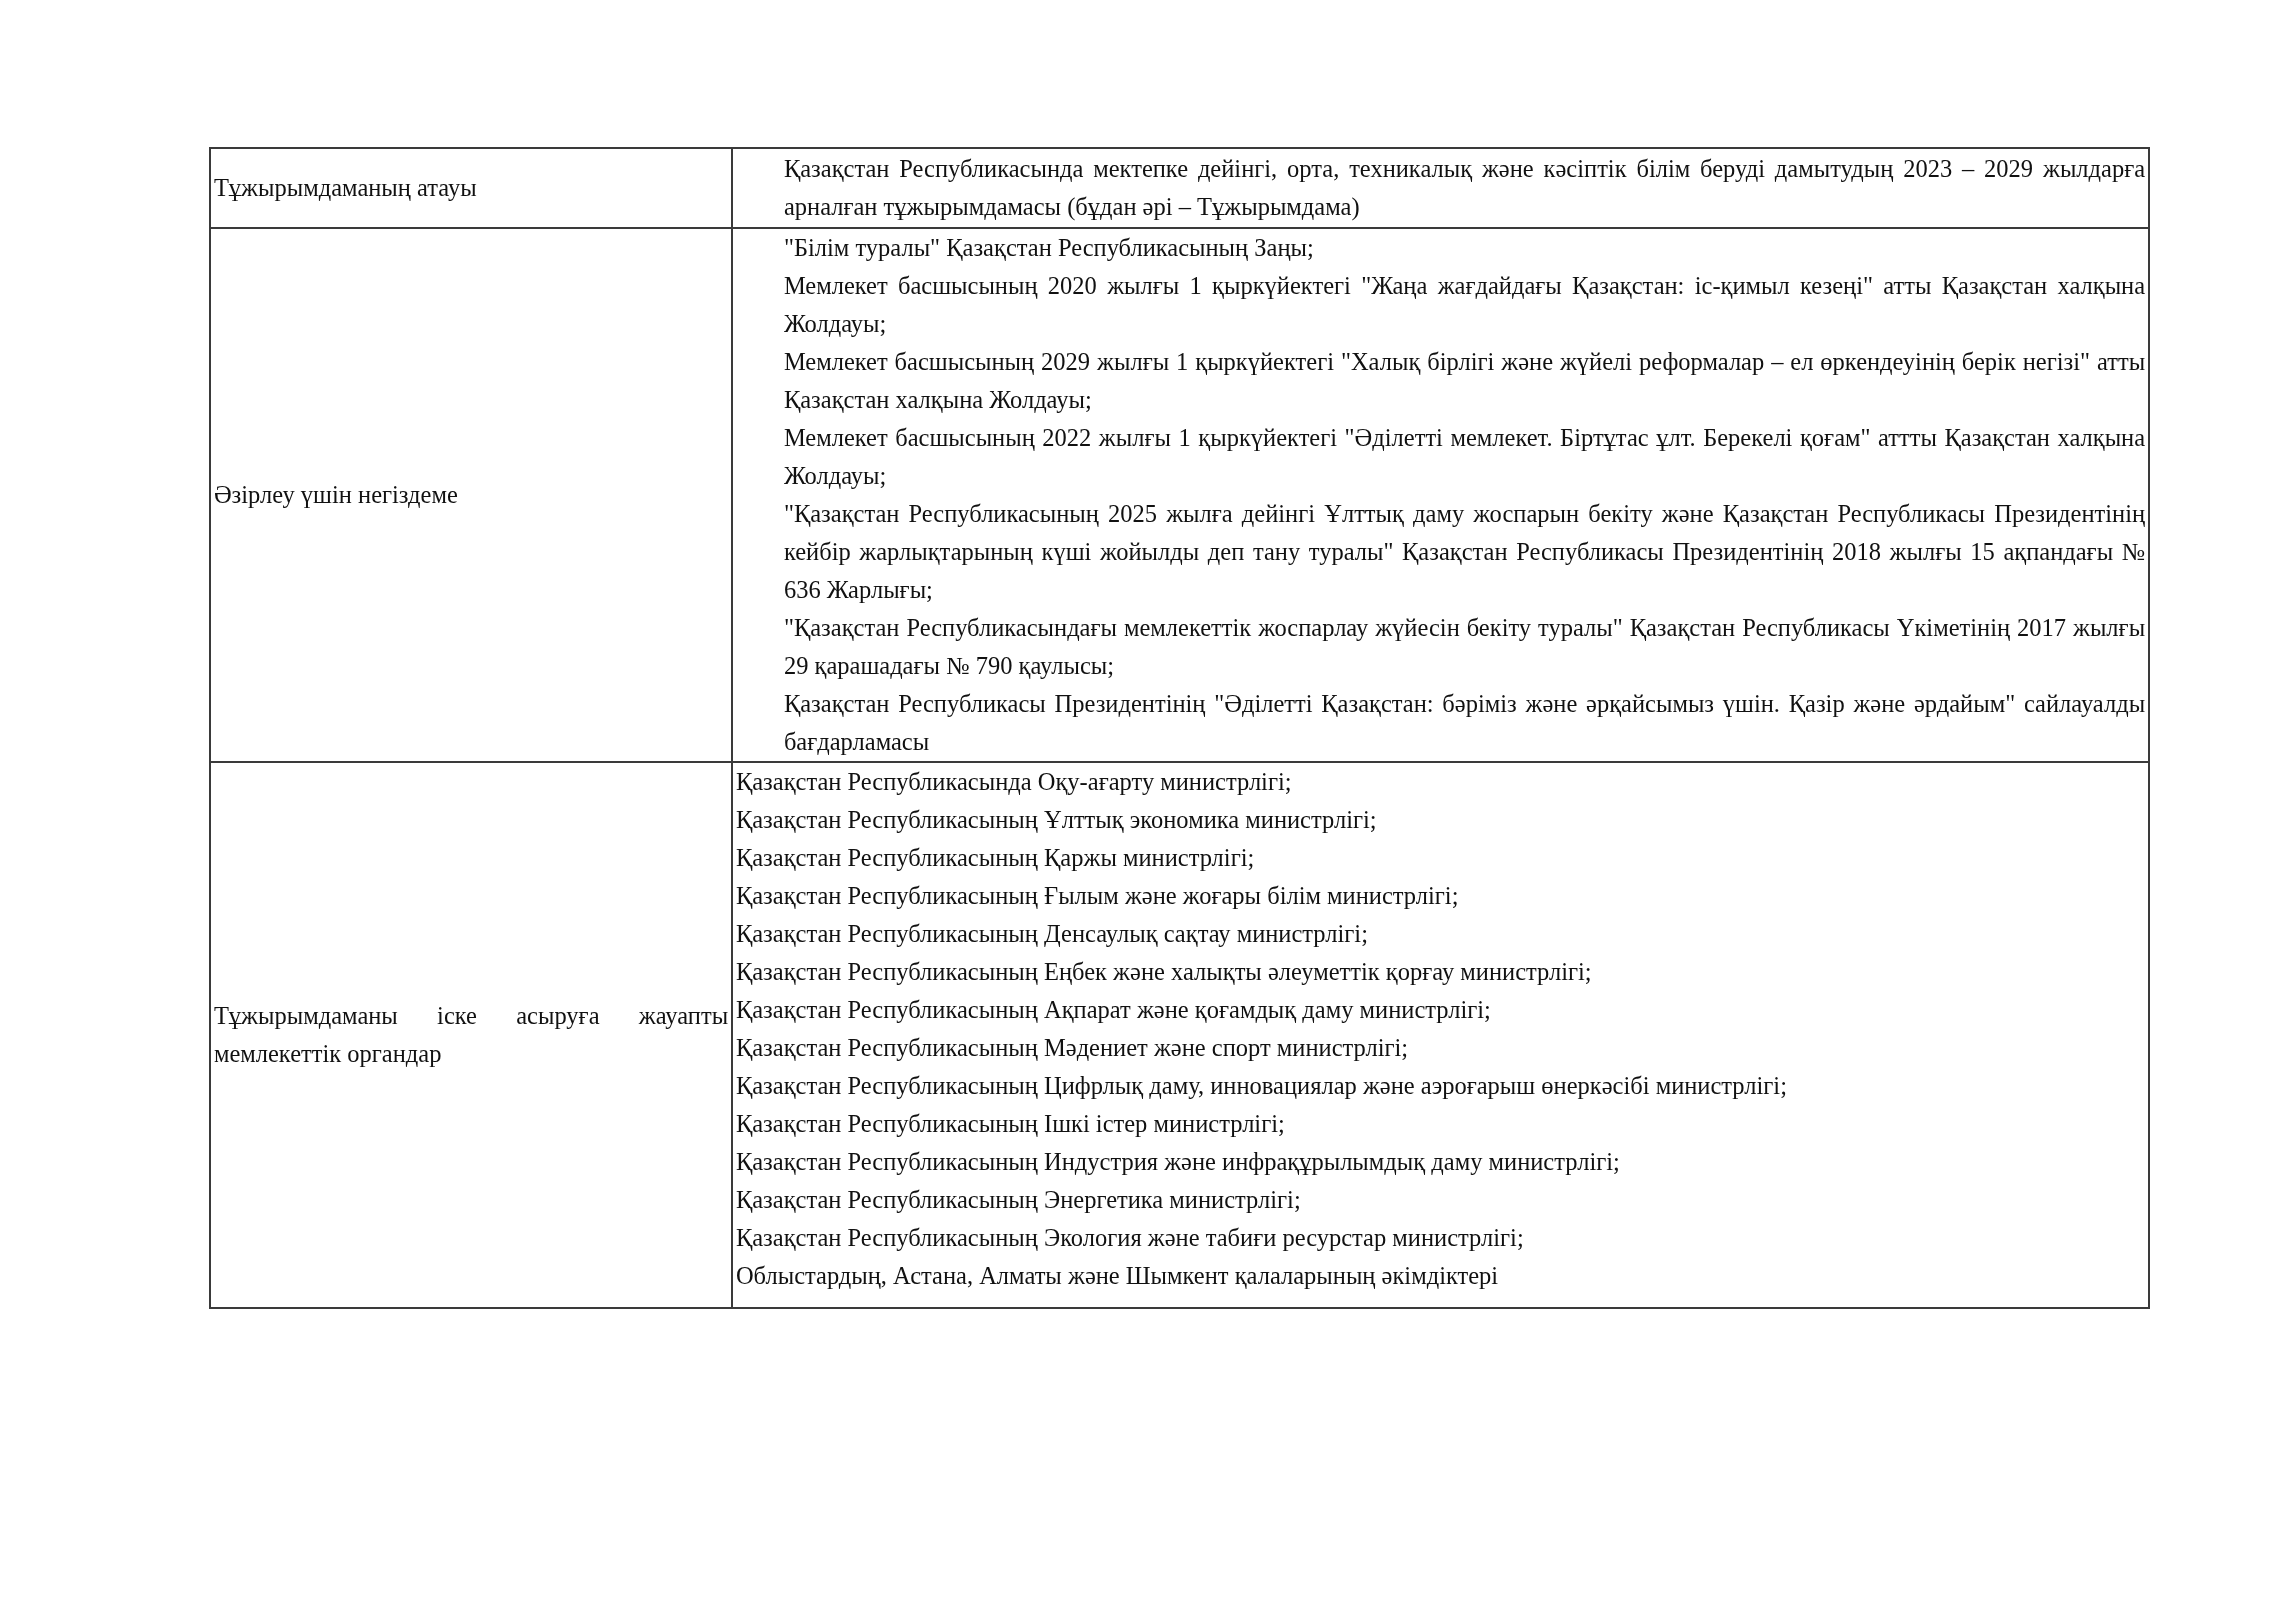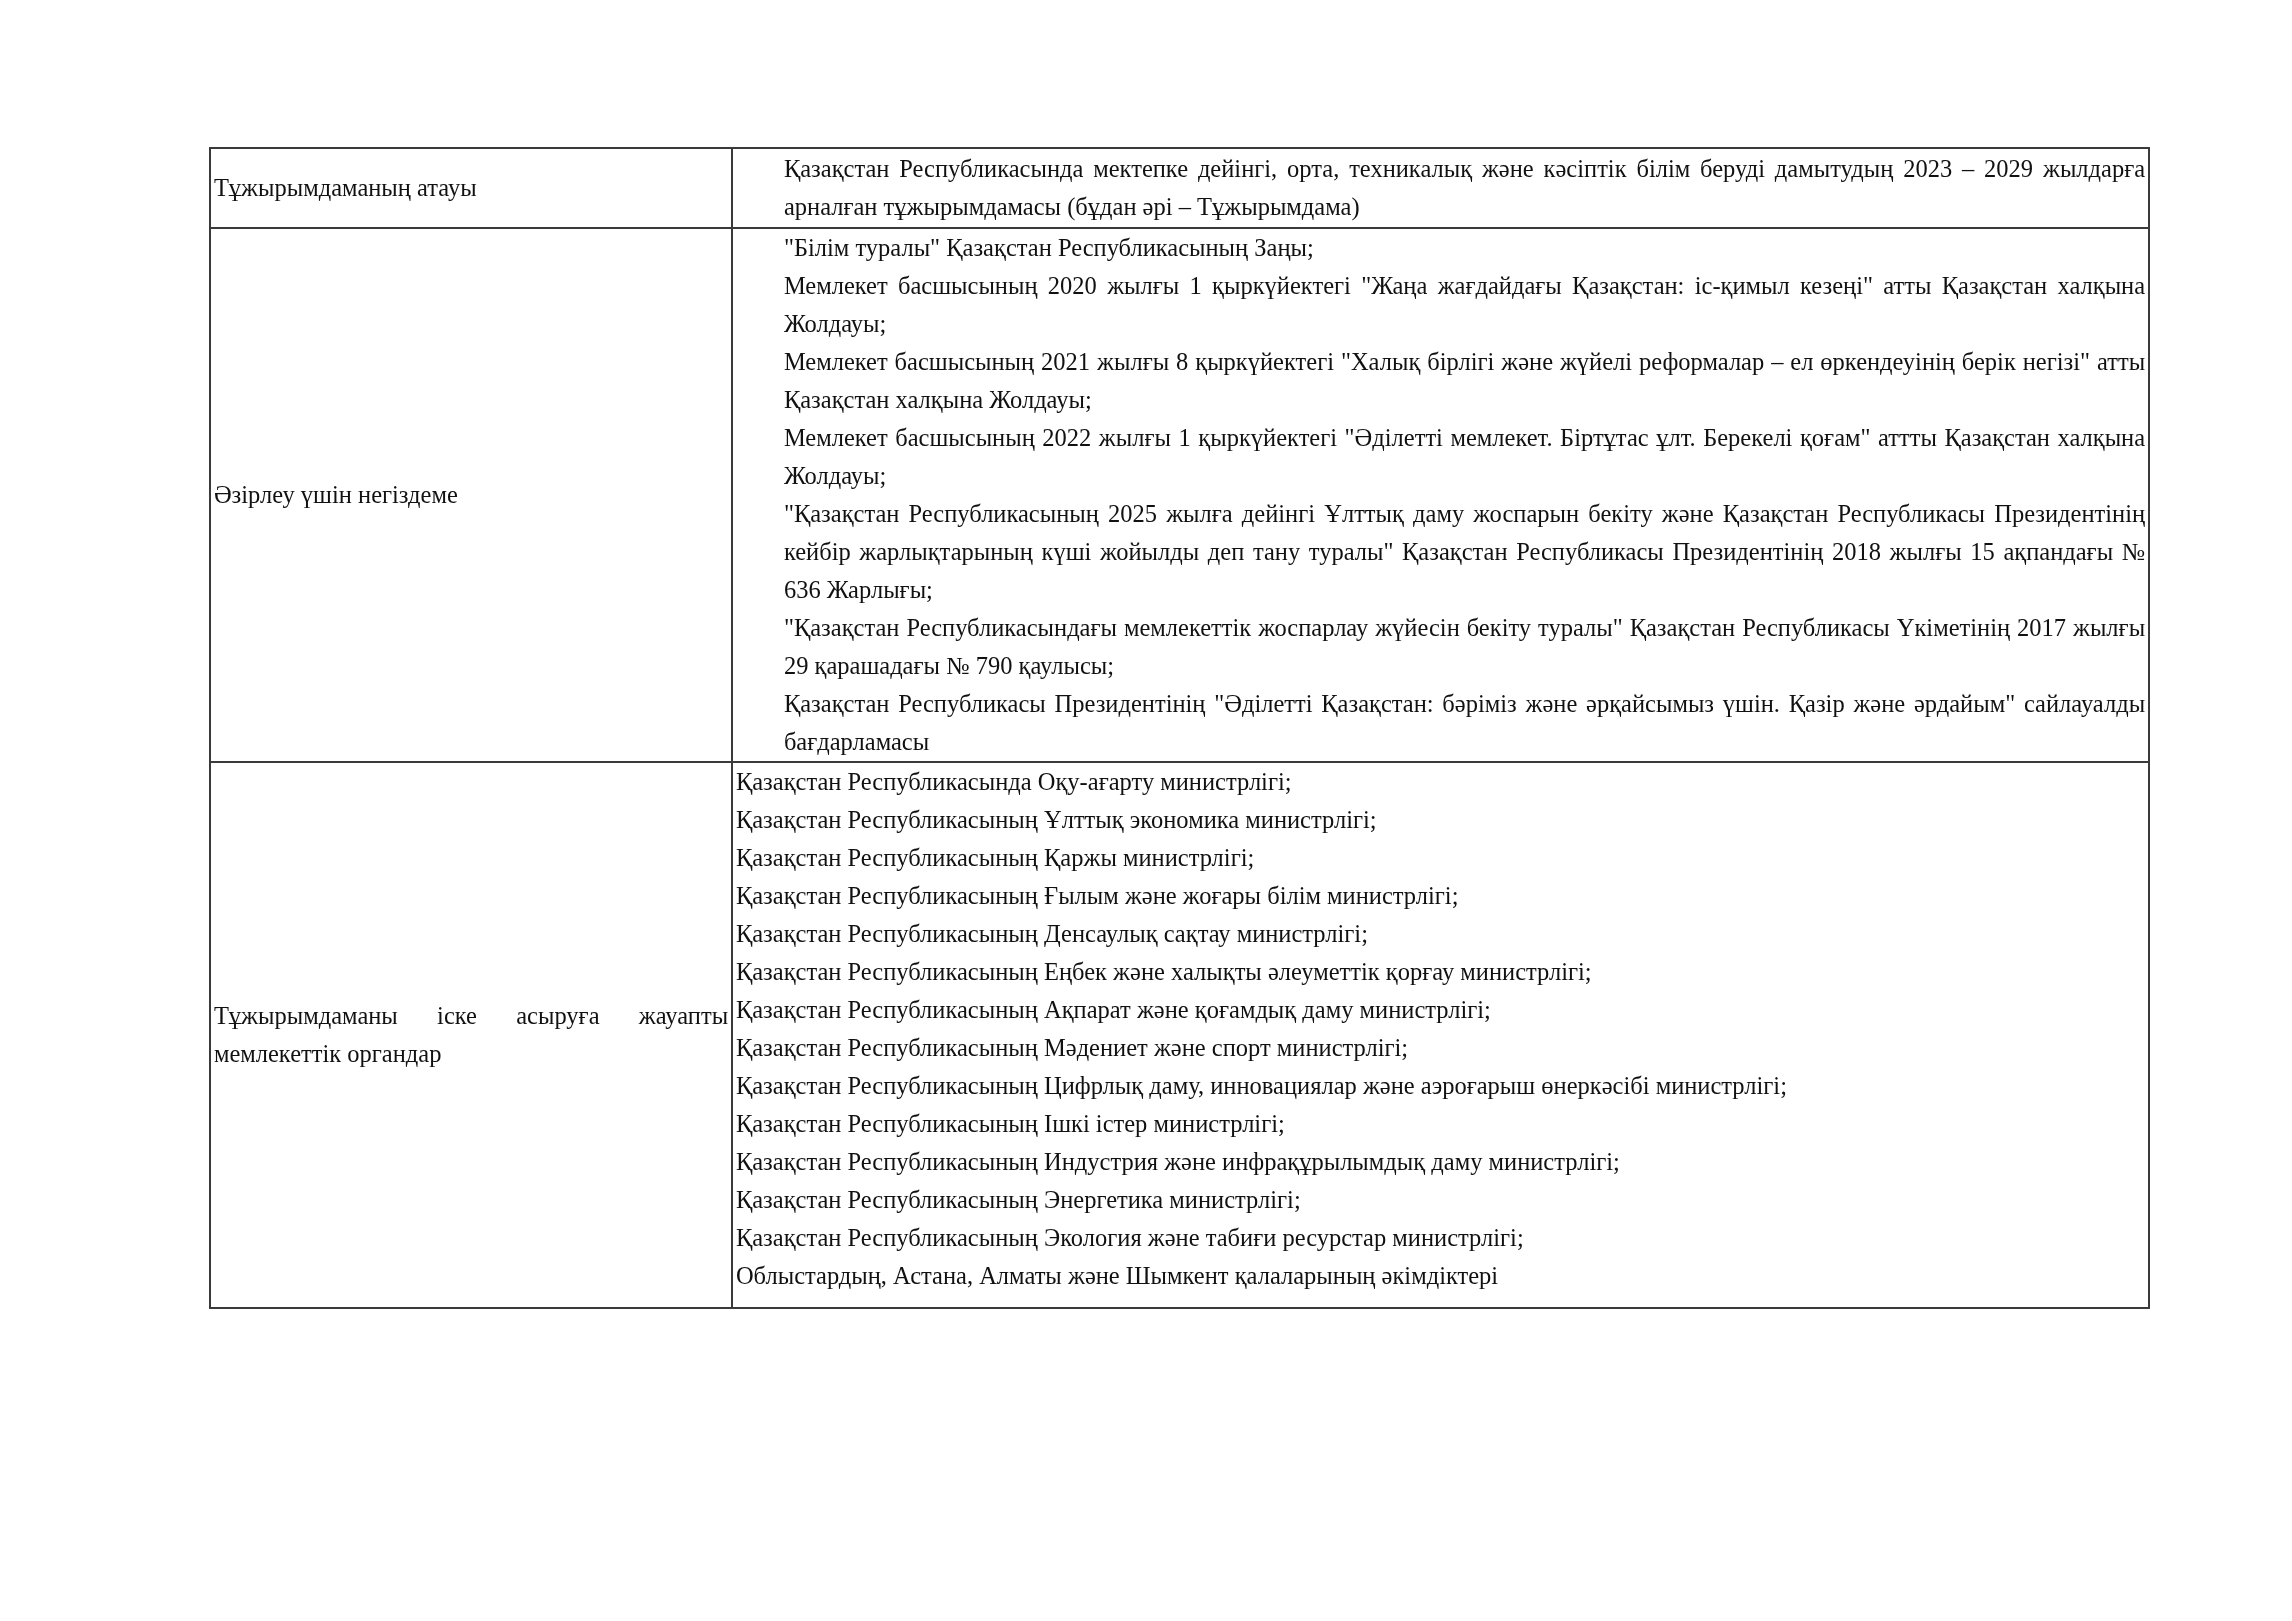--- a/index.html
+++ b/index.html
@@ -82,21 +82,21 @@
         <td class="value">
           <span class="para">Қазақстан Республикасында мектепке дейінгі, орта, техникалық және кәсіптік білім беруді дамытудың 2023 – 2029 жылдарға арналған тұжырымдамасы (бұдан әрі – Тұжырымдама)</span>
         </td>
       </tr>
 
       <tr class="r-basis">
         <td class="label">Әзірлеу үшін негіздеме</td>
         <td class="value list">
           <span class="para"> "Білім туралы" Қазақстан Республикасының Заңы;</span>
           <span class="para"> Мемлекет басшысының 2020 жылғы 1 қыркүйектегі "Жаңа жағдайдағы Қазақстан: іс-қимыл кезеңі" атты Қазақстан халқына Жолдауы;</span>
-          <span class="para"> Мемлекет басшысының 2021 жылғы 8 қыркүйектегі "Халық бірлігі және жүйелі реформалар – ел өркендеуінің берік негізі" атты Қазақстан халқына Жолдауы;</span>
+          <span class="para"> Мемлекет басшысының 2029 жылғы 1 қыркүйектегі "Халық бірлігі және жүйелі реформалар – ел өркендеуінің берік негізі" атты Қазақстан халқына Жолдауы;</span>
           <span class="para"> Мемлекет басшысының 2022 жылғы 1 қыркүйектегі "Әділетті мемлекет. Біртұтас ұлт. Берекелі қоғам"  аттты Қазақстан халқына Жолдауы;</span>
           <span class="para"> "Қазақстан Республикасының 2025 жылға дейінгі Ұлттық даму жоспарын бекіту және Қазақстан Республикасы Президентінің кейбір жарлықтарының күші жойылды деп тану туралы" Қазақстан Республикасы Президентінің 2018 жылғы 15 ақпандағы № 636 Жарлығы;</span>
           <span class="para"> "Қазақстан Республикасындағы мемлекеттік жоспарлау жүйесін бекіту туралы" Қазақстан Республикасы Үкіметінің 2017 жылғы 29 қарашадағы № 790 қаулысы;</span>
           <span class="para">Қазақстан Республикасы Президентінің "Әділетті Қазақстан: бәріміз және әрқайсымыз үшін. Қазір және әрдайым" сайлауалды бағдарламасы</span>
         </td>
       </tr>
 
 
       <tr class="r-impl">
         <td class="label">Тұжырымдаманы іске асыруға жауапты мемлекеттік органдар</td>

